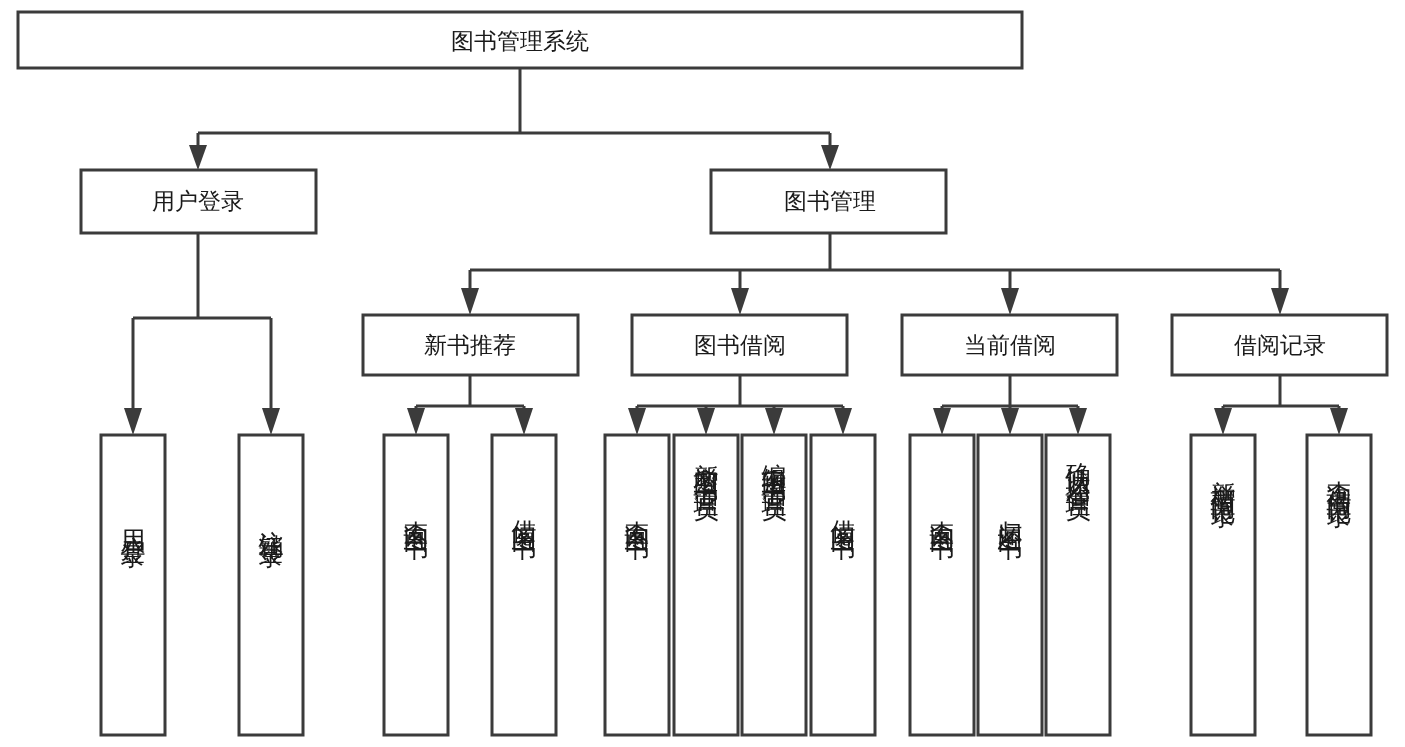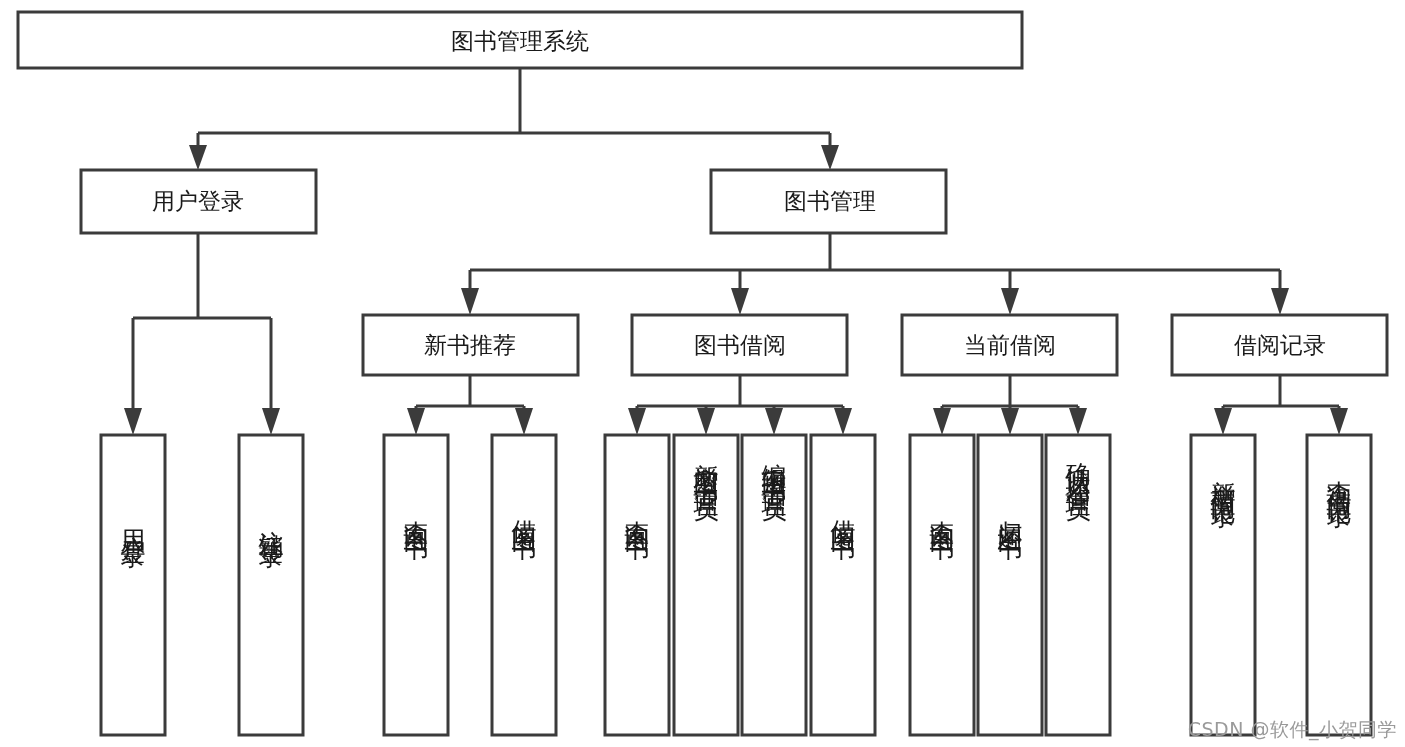--- a/index.html
+++ b/index.html
@@ -238,15 +238,14 @@
   </div>
 
   <div class="leaf-label-wrap" style="left:1191px; top:460px; width:64px; height:275px;">
     <span class="leaf-label">新增借阅记录</span>
   </div>
 
   <div class="leaf-label-wrap" style="left:1307px; top:460px; width:64px; height:275px;">
     <span class="leaf-label">查询借阅记录</span>
   </div>
 
-  <div class="watermark">CSDN @软件_小贺同学</div>
 
 </div>
 
 </body></html>

